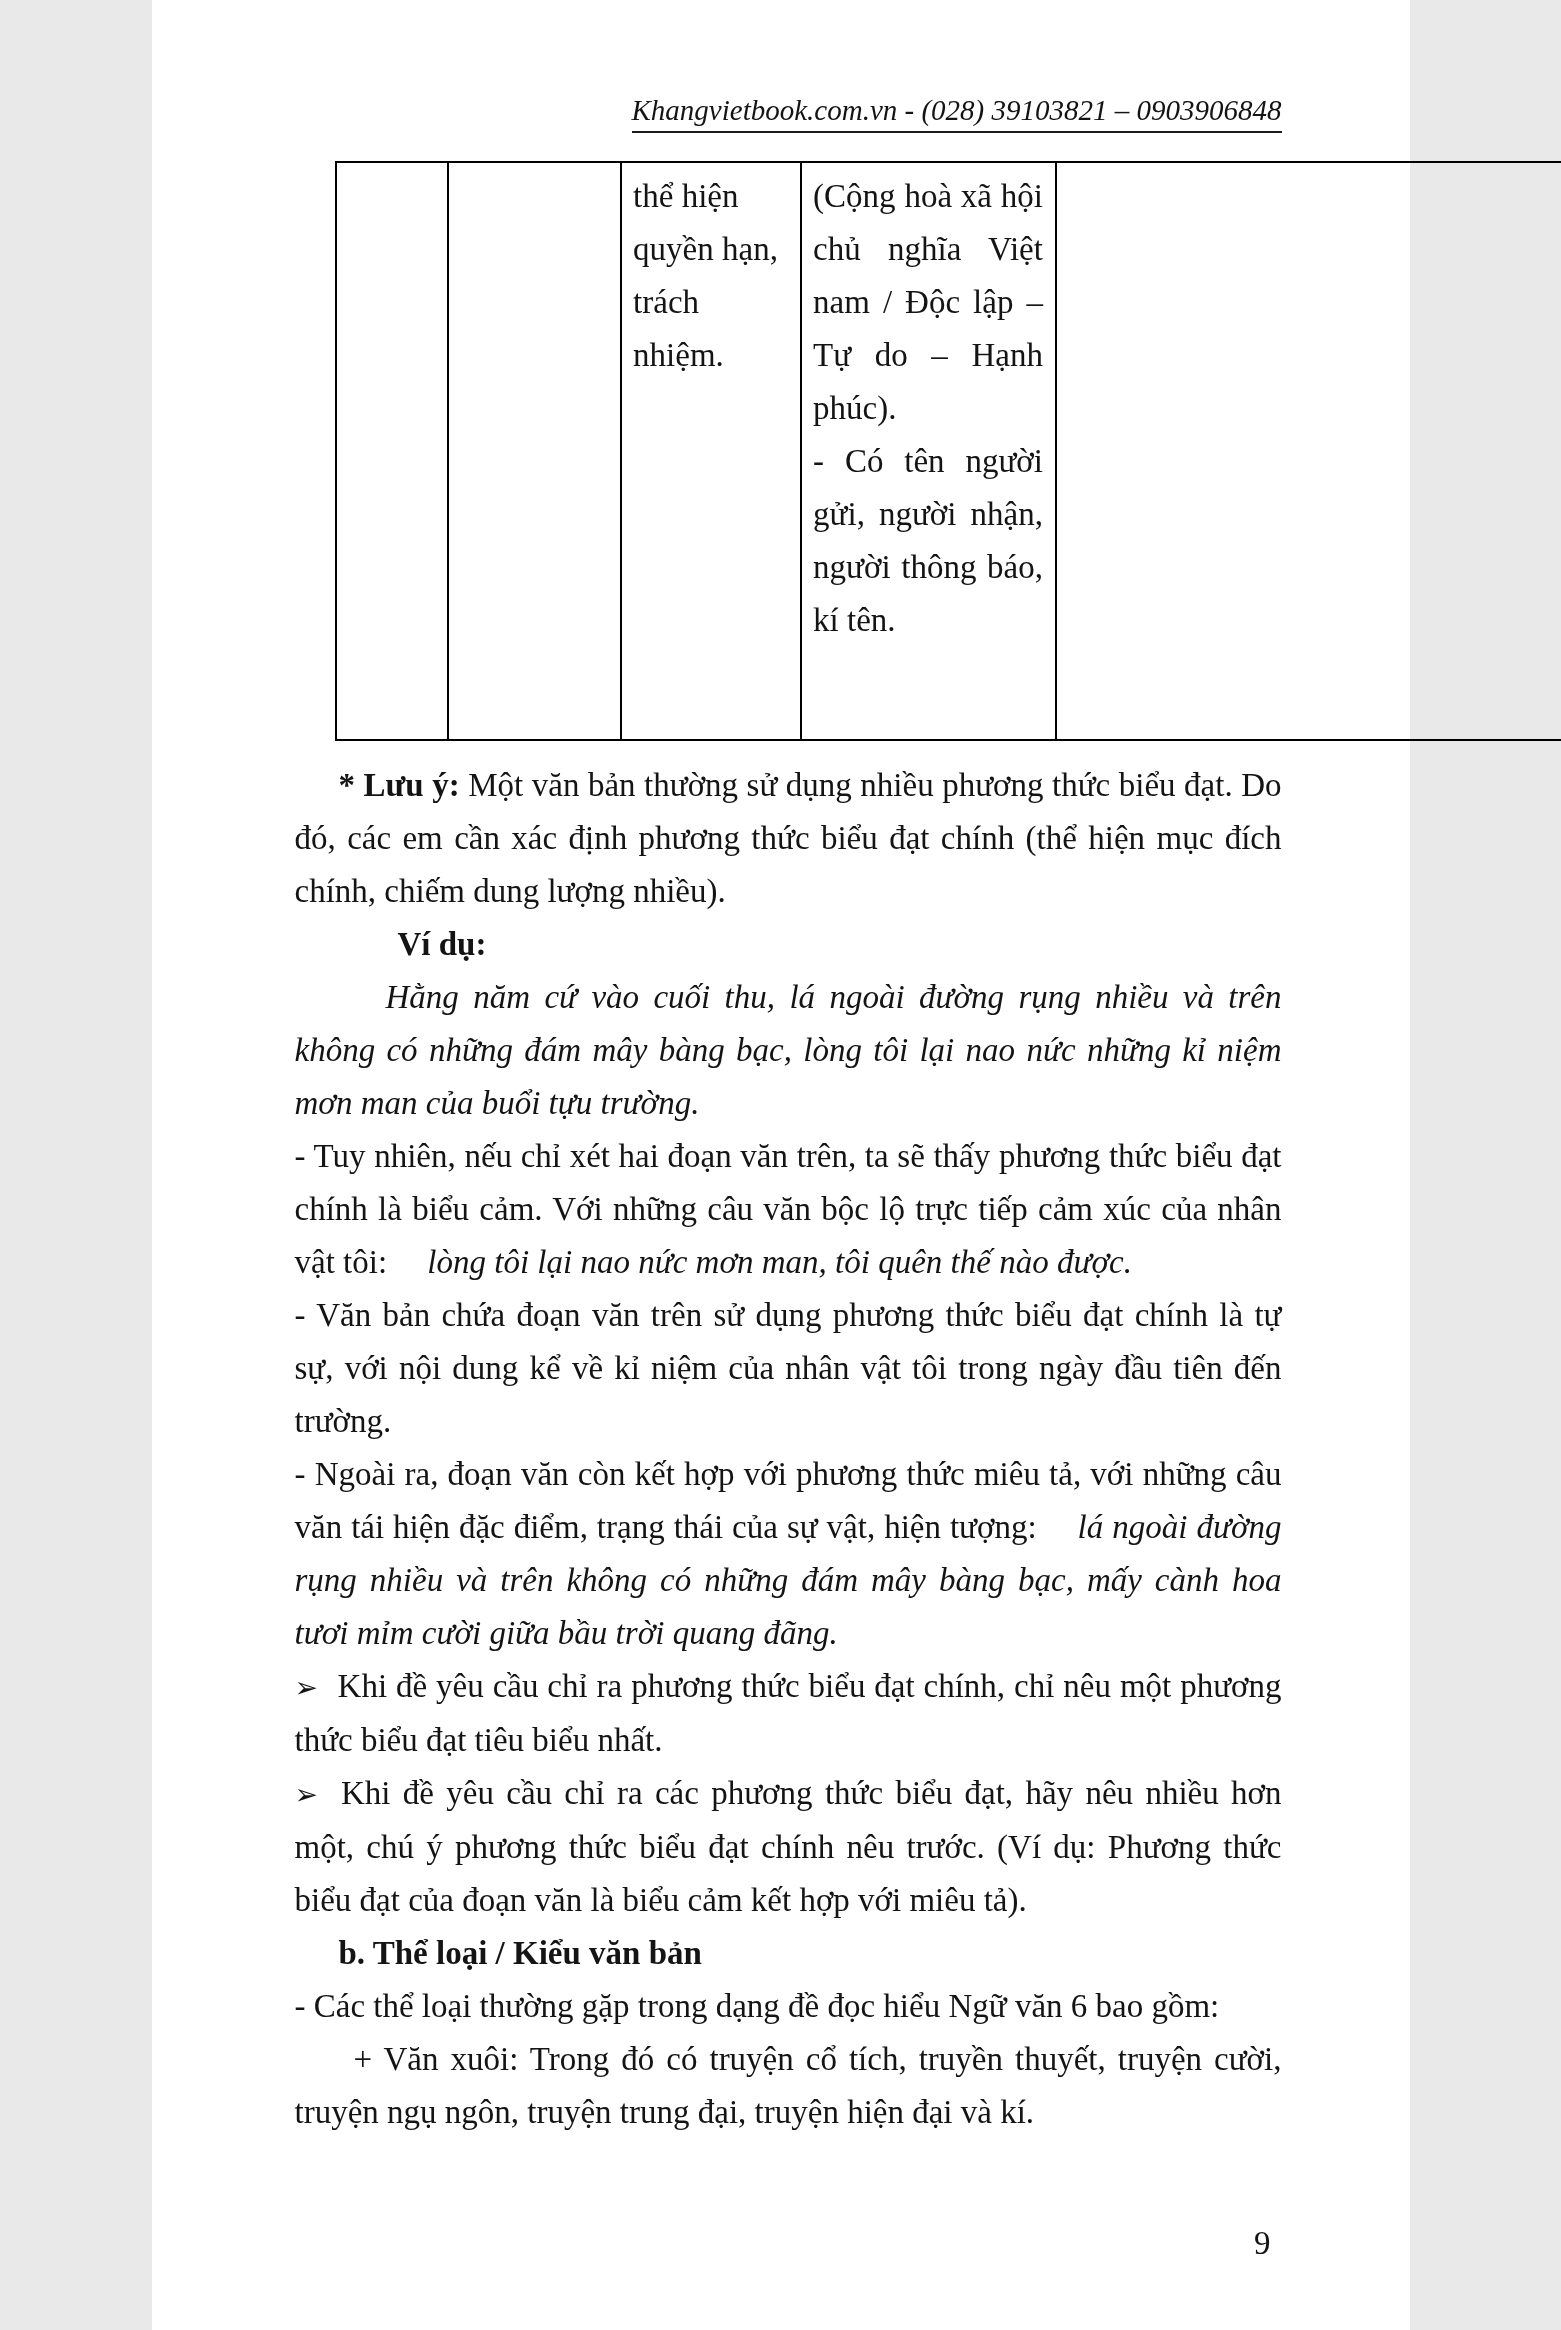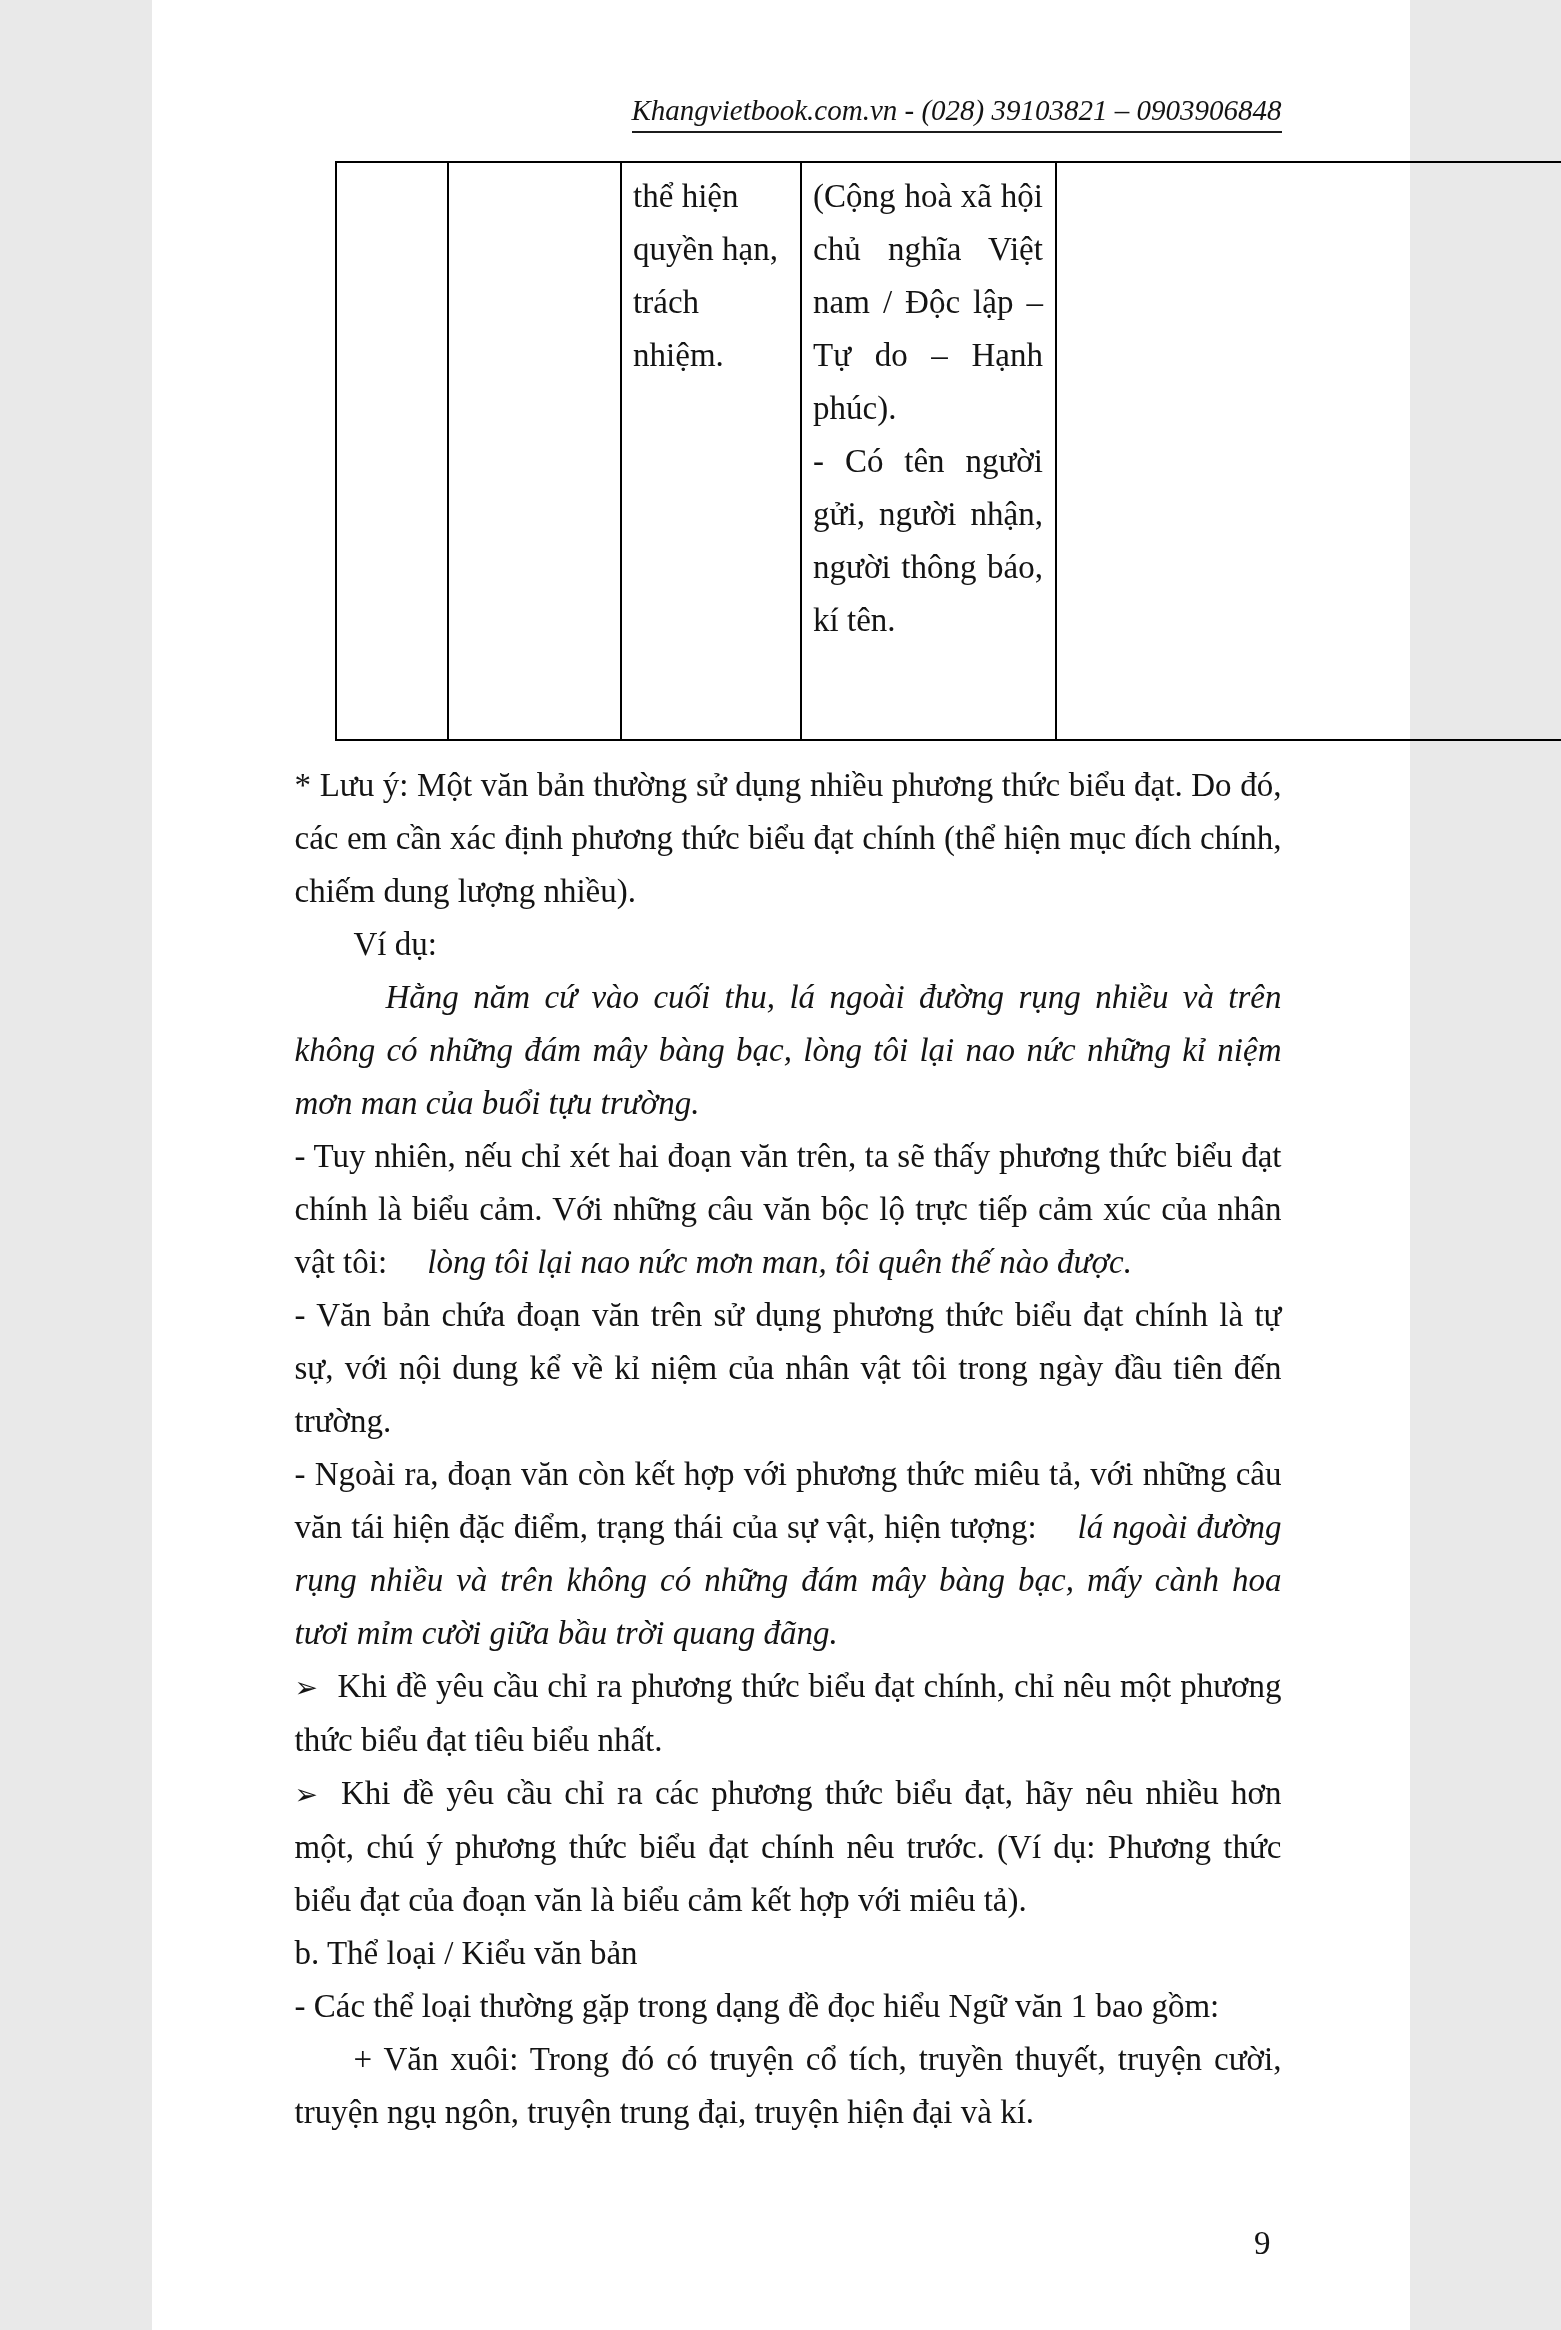--- a/index.html
+++ b/index.html
@@ -47,21 +47,21 @@
   td.c4 { text-align:justify; }
   
   .content { margin-top:18px; }
   .content p {
     margin:0;
     font-size:33px;
     line-height:53px;
     text-align:justify;
   }
   .content p.indent { text-indent:59px; }
-  .b { font-weight:normal; }
+  .b { font-weight:bold;margin-left:44px; }
   .i { font-style:italic;margin-left:32px; }
   .arrow {
     font-family:"DejaVu Sans", sans-serif;
     font-size:28px;
     letter-spacing:5px;
   }
   .pagenum {
     position:absolute;
     right:139px;
     bottom:68px;
@@ -104,20 +104,20 @@
   <div class="content">
       <p><span class="b">* Lưu ý: </span><span>Một văn bản thường sử dụng nhiều phương thức biểu đạt. Do đó, các em cần xác định phương thức biểu đạt chính (thể hiện mục đích chính, chiếm dung lượng nhiều).</span></p>
       <p class="indent"><span class="b">Ví dụ:</span></p>
       <p class="indent"><span class="i">Hằng năm cứ vào cuối thu, lá ngoài đường rụng nhiều và trên không có những đám mây bàng bạc, lòng tôi lại nao nức những kỉ niệm mơn man của buổi tựu trường.</span></p>
       <p><span>- Tuy nhiên, nếu chỉ xét hai đoạn văn trên, ta sẽ thấy phương thức biểu đạt chính là biểu cảm. Với những câu văn bộc lộ trực tiếp cảm xúc của nhân vật tôi: </span><span class="i">lòng tôi lại nao nức mơn man, tôi quên thế nào được.</span></p>
       <p><span>- Văn bản chứa đoạn văn trên sử dụng phương thức biểu đạt chính là tự sự, với nội dung kể về kỉ niệm của nhân vật tôi trong ngày đầu tiên đến trường.</span></p>
       <p><span>- Ngoài ra, đoạn văn còn kết hợp với phương thức miêu tả, với những câu văn tái hiện đặc điểm, trạng thái của sự vật, hiện tượng: </span><span class="i">lá ngoài đường rụng nhiều và trên không có những đám mây bàng bạc, mấy cành hoa tươi mỉm cười giữa bầu trời quang đãng.</span></p>
       <p><span class="arrow">➢ </span><span>Khi đề yêu cầu chỉ ra phương thức biểu đạt chính, chỉ nêu một phương thức biểu đạt tiêu biểu nhất.</span></p>
       <p><span class="arrow">➢ </span><span>Khi đề yêu cầu chỉ ra các phương thức biểu đạt, hãy nêu nhiều hơn một, chú ý phương thức biểu đạt chính nêu trước. (Ví dụ: Phương thức biểu đạt của đoạn văn là biểu cảm kết hợp với  miêu tả).</span></p>
       <p><span class="b">b.  Thể loại / Kiểu văn bản</span></p>
-      <p><span>-   Các thể loại thường gặp trong dạng đề đọc hiểu Ngữ văn 1 bao gồm:</span></p>
+      <p><span>-   Các thể loại thường gặp trong dạng đề đọc hiểu Ngữ văn 6 bao gồm:</span></p>
       <p class="indent"><span>+ Văn xuôi: Trong đó có truyện cổ tích, truyền thuyết, truyện cười, truyện ngụ ngôn, truyện trung đại, truyện hiện đại và kí.</span></p>
     </div>
 
   <div class="pagenum">9</div>
 
 </div>
 
 
 </body></html>

